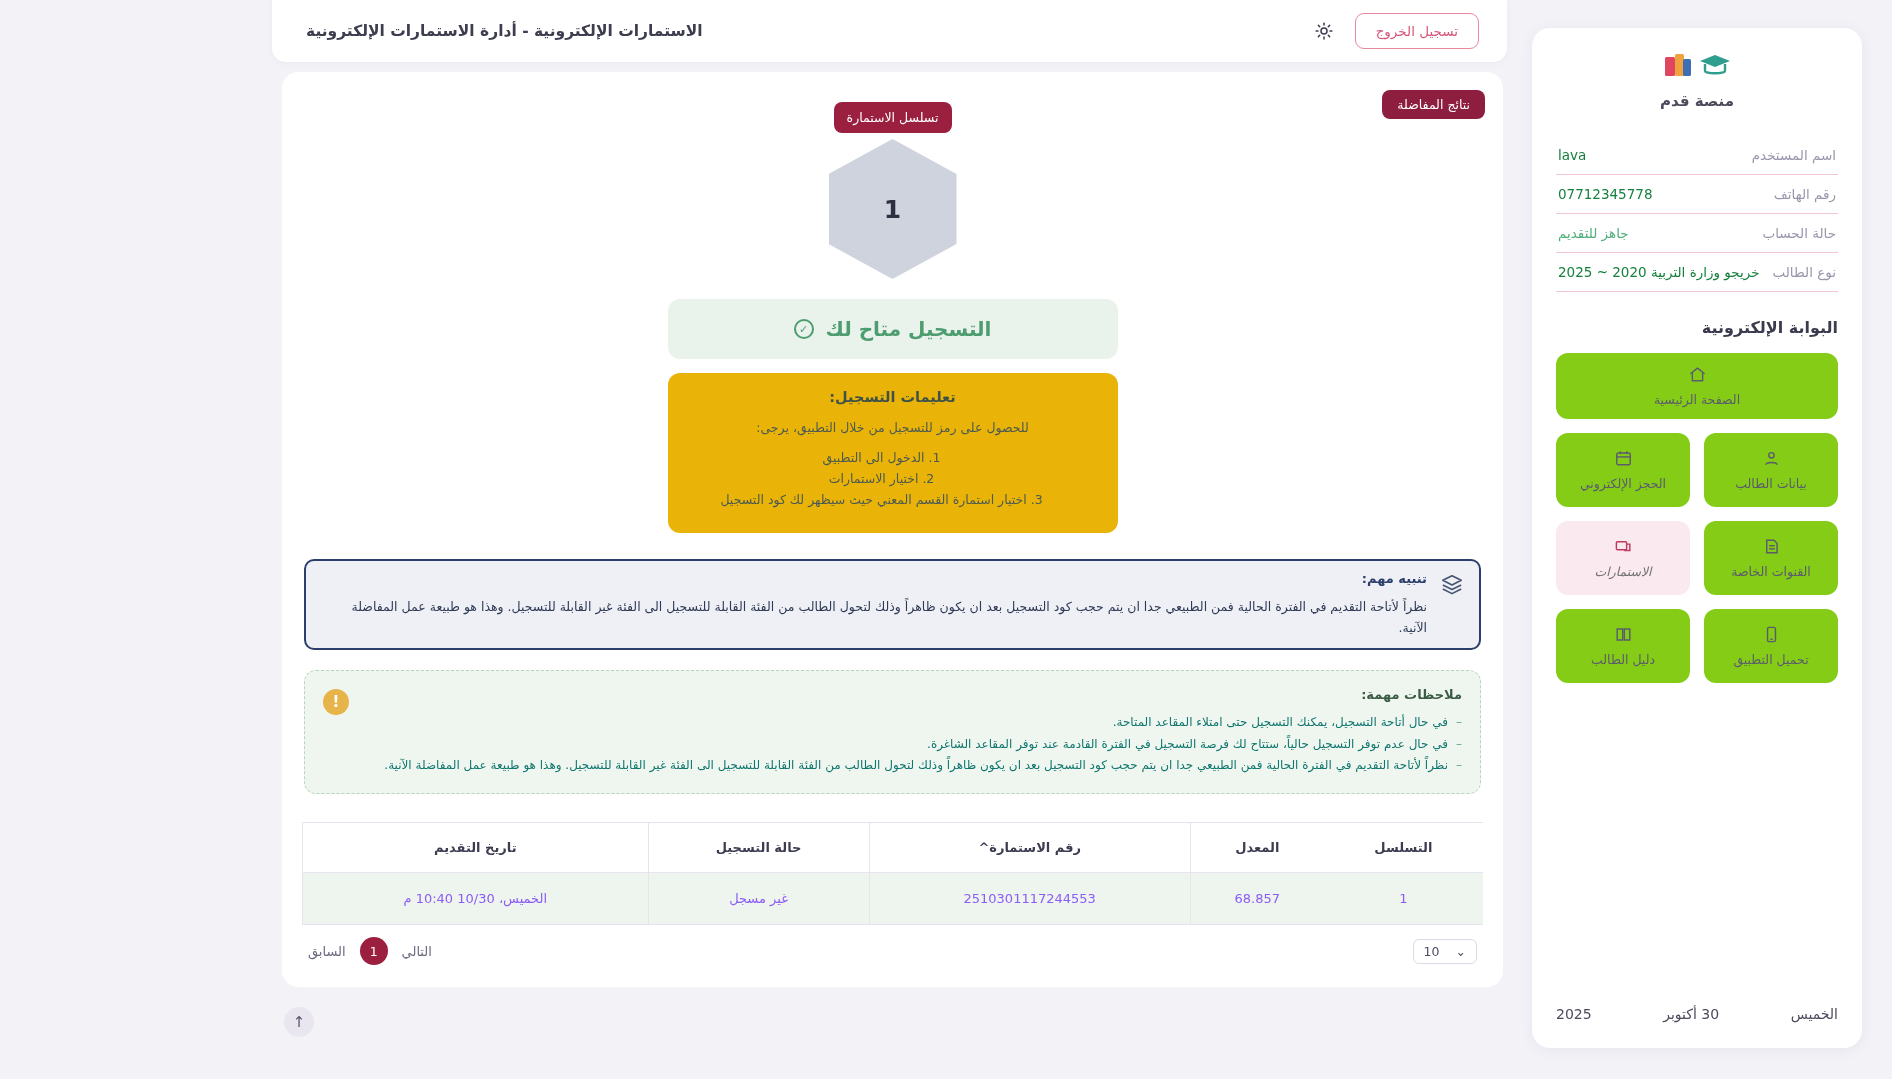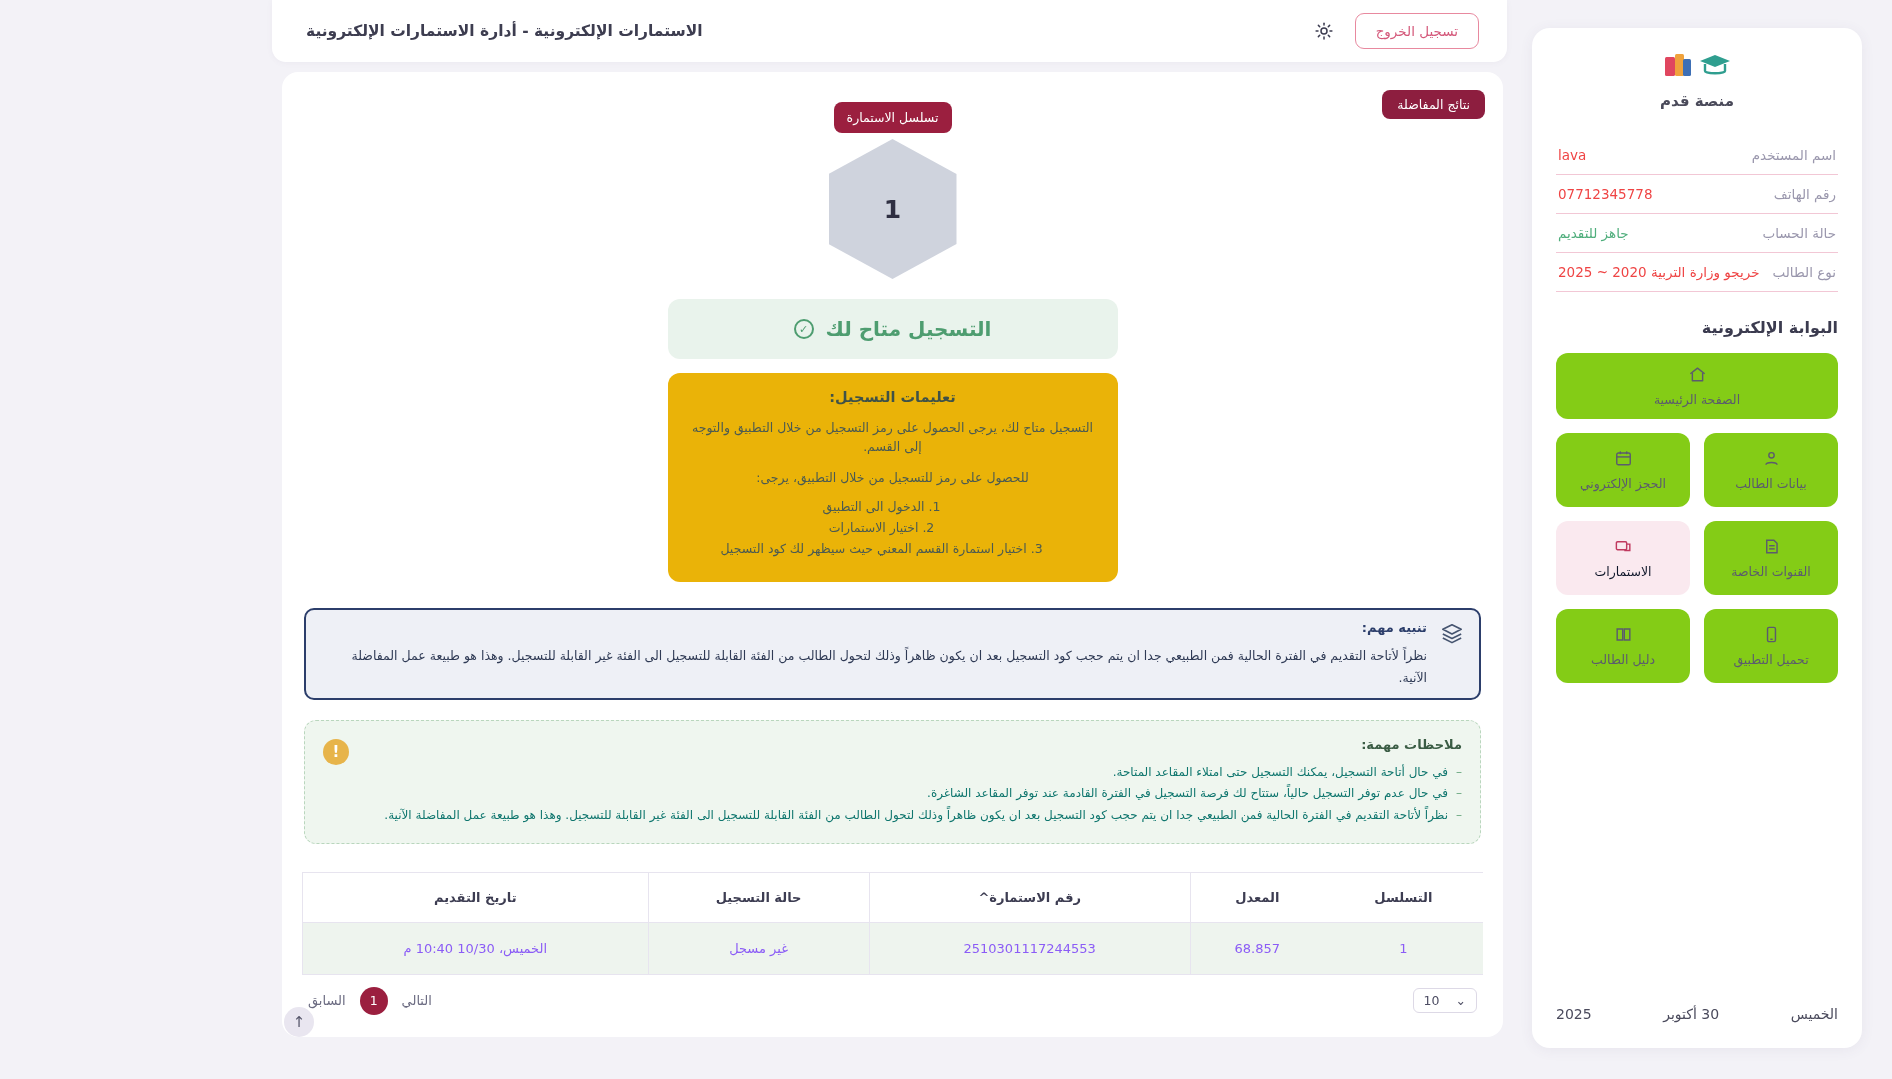--- a/index.html
+++ b/index.html
@@ -41,21 +41,21 @@
     letter-spacing: 0;
   }
   .info-row {
     display: flex; flex-direction: row; justify-content: space-between;
     align-items: center;
     border-bottom: 1px solid #f2c7d5;
     padding: 11px 2px 11px 2px;
     font-size: 13.5px;
   }
   .info-label { color: #9a97ad; }
-  .info-value { color: #ef4444; }
+  .info-value { color: #15803d; }
   .info-value.green { color: #4fae7c; }
   .section-title {
     margin: 26px 0 16px 0;
     font-size: 16px; font-weight: bold; color: #3b3b4f;
     text-align: right;
   }
   .tiles {
     display: flex; flex-wrap: wrap; gap: 14px;
     justify-content: space-between;
   }
@@ -63,21 +63,21 @@
     width: 100%; height: 66px;
     background: #84cc16;
     border-radius: 12px;
     display: flex; flex-direction: column;
     align-items: center; justify-content: center;
     gap: 5px;
     color: #5b5b6e; font-size: 12.5px;
     cursor: pointer;
   }
   .tile.half { width: calc(50% - 7px); height: 74px; }
-  .tile.active { background: #fae9ef; color: #0f172a; }
+  .tile.active { background: #fae9ef; color: #737373; font-style: italic; }
   .tile .ti { font-size: 17px; line-height: 1; }
   .date-row {
     position: absolute; bottom: 26px; right: 24px; left: 24px;
     display: flex; flex-direction: row; justify-content: space-between;
     font-size: 14px; color: #4a4a5c;
   }
 
   
   .main {
     position: absolute;
@@ -314,21 +314,20 @@
         <div class="hex">1</div>
       </div>
 
       <div class="avail-box">
         <span>التسجيل متاح لك</span>
         <span class="check-circle">✓</span>
       </div>
 
       <div class="instructions">
         <h4>تعليمات التسجيل:</h4>
-        <p>التسجيل متاح لك، يرجى الحصول على رمز التسجيل من خلال التطبيق والتوجه إلى القسم.</p>
         <p>للحصول على رمز للتسجيل من خلال التطبيق، يرجى:</p>
         <ol>
           <li>الدخول الى التطبيق</li>
           <li>اختيار الاستمارات</li>
           <li>اختيار استمارة القسم المعني حيث سيظهر لك كود التسجيل</li>
         </ol>
       </div>
 
       <div class="alert-note">
         <div class="an-body">

